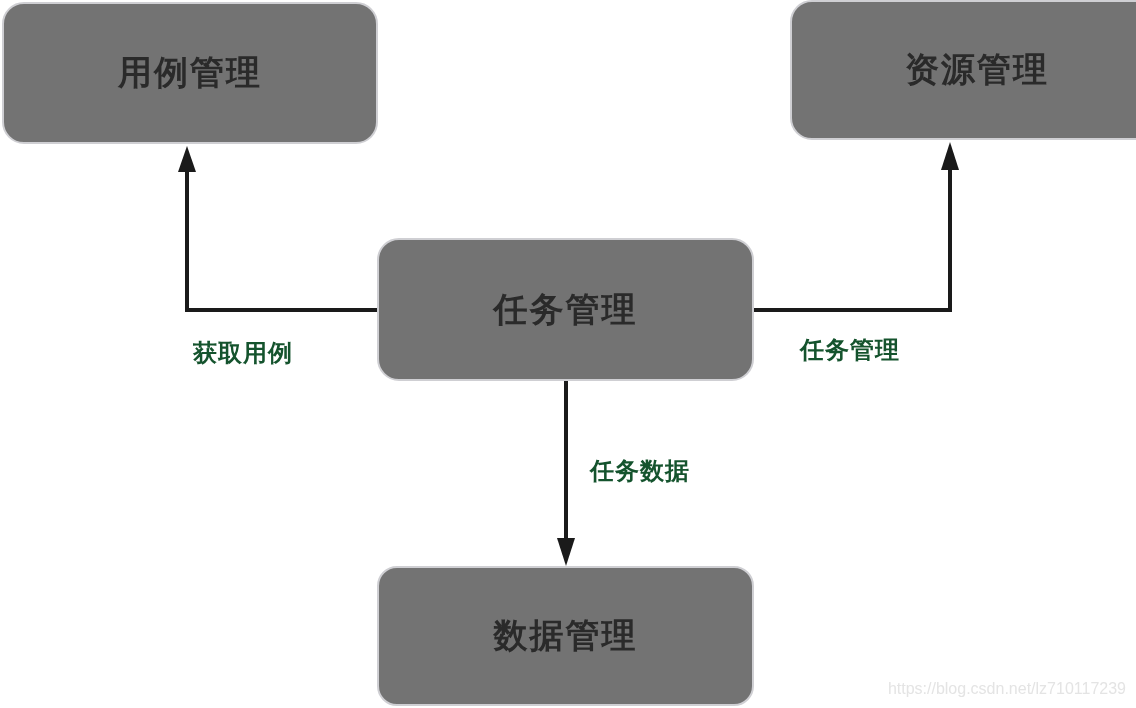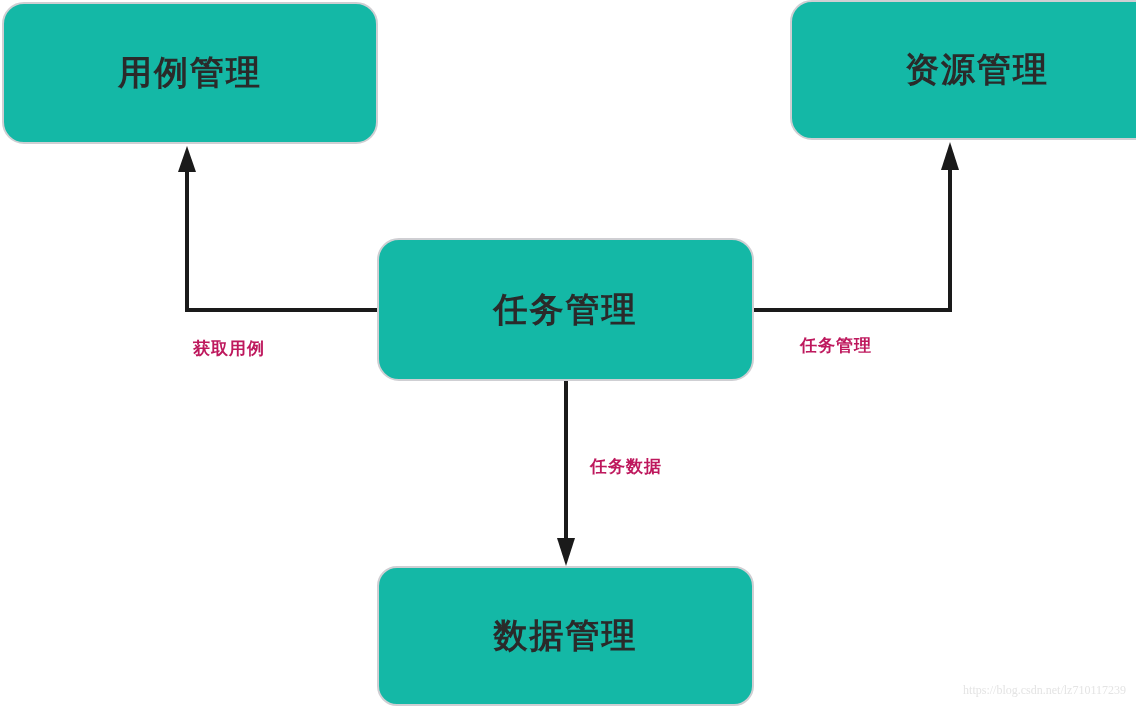--- a/index.html
+++ b/index.html
@@ -1,25 +1,25 @@
 <!DOCTYPE html>
 <html><head>
 <meta charset="utf-8">
 <style>
   html, body { margin:0; padding:0; background:#ffffff; }
   body { width:1136px; height:708px; position:relative; overflow:hidden;
          font-family:"DejaVu Sans", sans-serif; }
-  .node { position:absolute; background:#14b8a6; border:2px solid #cfcfd3;
+  .node { position:absolute; background:#737373; border:2px solid #cfcfd3;
           border-radius:22px; box-sizing:border-box; display:flex;
           align-items:center; justify-content:center; }
   .node span { font-size:34px; font-weight:bold; color:#2a2a2a; letter-spacing:2px; }
-  .edge-label { position:absolute; font-size:17px; font-weight:bold; color:#be185d; letter-spacing:1px;text-align:right; }
+  .edge-label { position:absolute; font-size:24px; font-weight:bold; color:#14532d; letter-spacing:1px;text-align:right; }
   svg.edges { position:absolute; left:0; top:0; }
-  .watermark { position:absolute; right:10px; bottom:10px; font-size:12px;
-               color:#e4e4e4; font-family:Liberation Serif, serif; }
+  .watermark { position:absolute; right:10px; bottom:10px; font-size:16px;
+               color:#e4e4e4; font-family:Liberation Sans, sans-serif; }
 </style>
 </head>
 <body>
 
 <svg class="edges" width="1136" height="708">
   <defs>
     <marker id="ah" markerWidth="10" markerHeight="10" refX="5" refY="9" orient="auto-start-reverse" markerUnits="userSpaceOnUse" viewBox="0 0 10 10">
     </marker>
   </defs>
 

